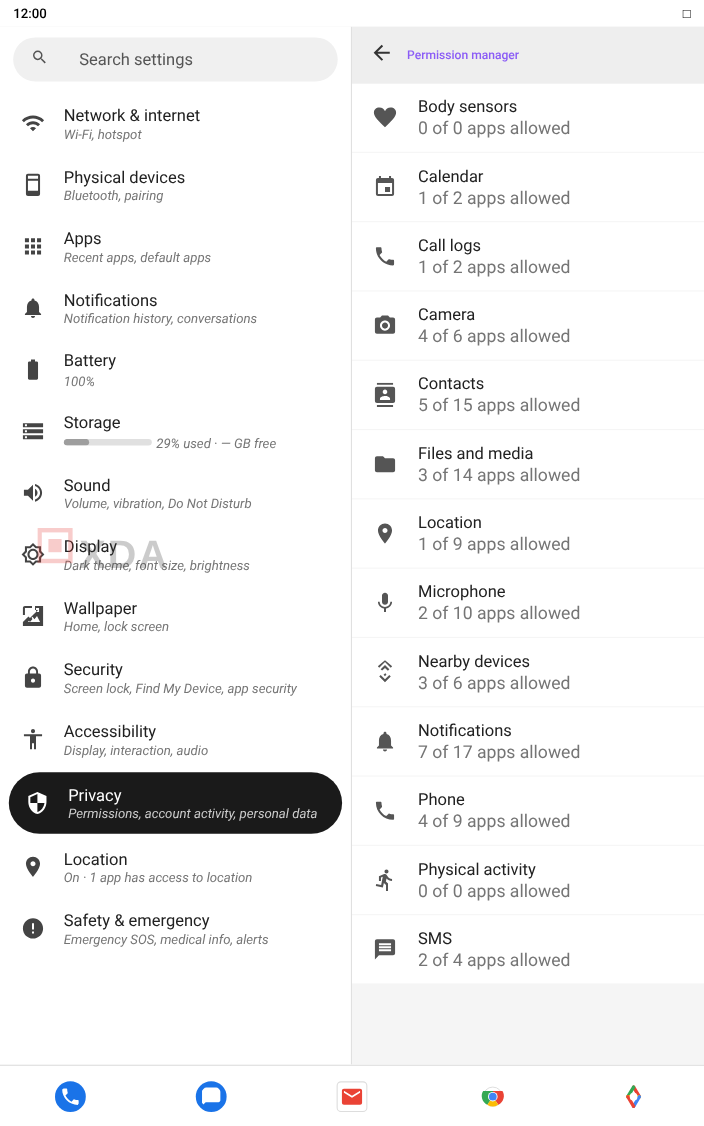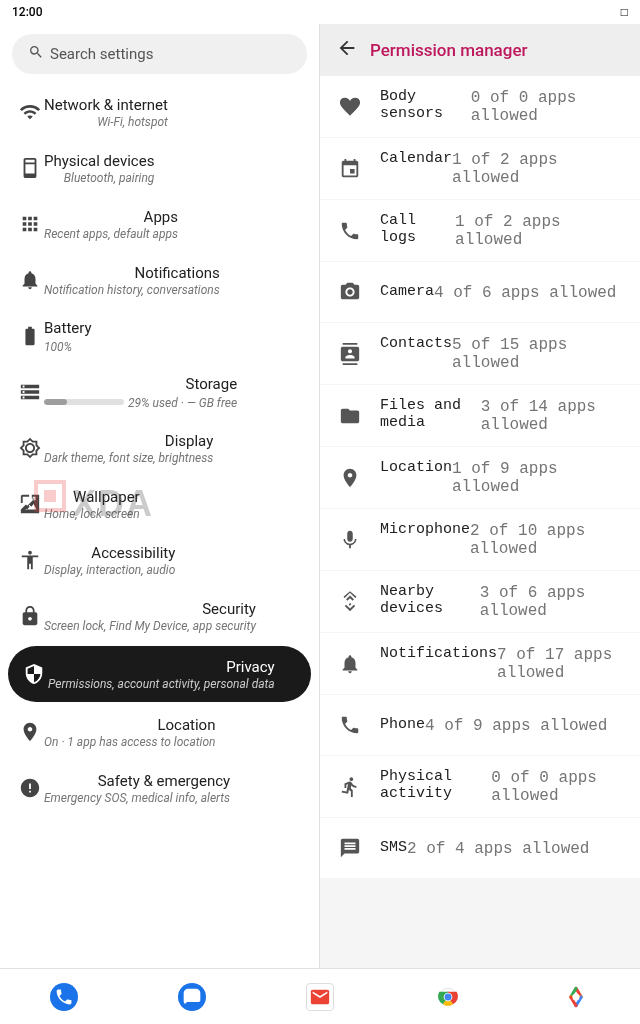--- a/index.html
+++ b/index.html
@@ -43,40 +43,40 @@
       border-right: 1px solid #e0e0e0;
     }
 
     .search-bar {
       margin: 10px 12px;
       background: #f0f0f0;
       border-radius: 24px;
       padding: 10px 16px;
       display: flex;
       align-items: center;
-      gap: 6px;
+      gap: 28px;
     }
 
     .search-icon-wrap {
       color: #555;
       font-size: 16px;
     }
 
     .search-text {
       font-size: 15px;
       color: #555;
     }
 
     .settings-item {
       display: flex;
       align-items: center;
       padding: 10px 16px;
+      gap: 14px;
       cursor: pointer;
       min-height: 56px;
-      text-align: right;
     }
 
     .settings-item.active {
       background: #1a1a1a;
       color: #fff;
       border-radius: 28px;
       margin: 2px 8px;
       padding: 10px 12px;
     }
 
@@ -172,23 +172,23 @@
       z-index: 5;
     }
 
     .back-icon {
       font-size: 20px;
       color: #333;
       cursor: pointer;
     }
 
     .permission-title {
-      font-size: 17px;
+      font-size: 11px;
       font-weight: 500;
-      color: #be185d;
+      color: #8b5cf6;
     }
 
     .permission-item {
       display: flex;
       align-items: center;
       padding: 12px 16px;
       gap: 16px;
       background: #fff;
       margin-bottom: 1px;
       cursor: pointer;
@@ -201,22 +201,21 @@
       display: flex;
       align-items: center;
       justify-content: center;
       font-size: 18px;
       color: #555;
       flex-shrink: 0;
     }
 
     .perm-text {
       display: flex;
-      flex-direction: row;
-      font-family: Liberation Mono, monospace;
+      flex-direction: column;
     }
 
     .perm-name {
       font-size: 15px;
       color: #212121;
       font-weight: 400;
     }
 
     .perm-count {
       font-size: 16px;
@@ -357,20 +356,31 @@
         <span class="item-title">Storage</span>
         <div class="storage-bar-wrap">
           <div class="storage-bar-bg">
             <div class="storage-bar-fill" style="width:29%"></div>
           </div>
           <span class="item-subtitle">29% used · — GB free</span>
         </div>
       </div>
     </div>
 
+    <div class="settings-item">
+      <div class="item-icon">
+        <svg width="22" height="22" viewBox="0 0 24 24" fill="currentColor">
+            <path d="M3 9v6h4l5 5V4L7 9H3zm13.5 3c0-1.77-1.02-3.29-2.5-4.03v8.05c1.48-.73 2.5-2.25 2.5-4.02zM14 3.23v2.06c2.89.86 5 3.54 5 6.71s-2.11 5.85-5 6.71v2.06c4.01-.91 7-4.49 7-8.77s-2.99-7.86-7-8.77z"></path>
+          </svg>
+      </div>
+      <div class="item-text">
+        <span class="item-title">Sound</span>
+        <span class="item-subtitle">Volume, vibration, Do Not Disturb</span>
+      </div>
+    </div>
 
     <div class="settings-item">
       <div class="item-icon">
         <svg width="22" height="22" viewBox="0 0 24 24" fill="currentColor">
             <path d="M20 8.69V4h-4.69L12 .69 8.69 4H4v4.69L.69 12 4 15.31V20h4.69L12 23.31 15.31 20H20v-4.69L23.31 12 20 8.69zm-2 5.79V18h-3.52L12 20.48 9.52 18H6v-3.52L3.52 12 6 9.52V6h3.52L12 3.52 14.48 6H18v3.52L20.48 12 18 14.48zM12 6.5c-3.03 0-5.5 2.47-5.5 5.5s2.47 5.5 5.5 5.5 5.5-2.47 5.5-5.5-2.47-5.5-5.5-5.5zm0 9c-1.93 0-3.5-1.57-3.5-3.5s1.57-3.5 3.5-3.5 3.5 1.57 3.5 3.5-1.57 3.5-3.5 3.5z"></path>
           </svg>
       </div>
       <div class="item-text">
         <span class="item-title">Display</span>
         <span class="item-subtitle">Dark theme, font size, brightness</span>
@@ -385,38 +395,38 @@
       </div>
       <div class="item-text">
         <span class="item-title">Wallpaper</span>
         <span class="item-subtitle">Home, lock screen</span>
       </div>
     </div>
 
     <div class="settings-item">
       <div class="item-icon">
         <svg width="22" height="22" viewBox="0 0 24 24" fill="currentColor">
+            <path d="M18 8h-1V6c0-2.76-2.24-5-5-5S7 3.24 7 6v2H6c-1.1 0-2 .9-2 2v10c0 1.1.9 2 2 2h12c1.1 0 2-.9 2-2V10c0-1.1-.9-2-2-2zm-6 9c-1.1 0-2-.9-2-2s.9-2 2-2 2 .9 2 2-.9 2-2 2zm3.1-9H8.9V6c0-1.71 1.39-3.1 3.1-3.1 1.71 0 3.1 1.39 3.1 3.1v2z"></path>
+          </svg>
+      </div>
+      <div class="item-text">
+        <span class="item-title">Security</span>
+        <span class="item-subtitle">Screen lock, Find My Device, app security</span>
+      </div>
+    </div>
+
+    <div class="settings-item">
+      <div class="item-icon">
+        <svg width="22" height="22" viewBox="0 0 24 24" fill="currentColor">
             <path d="M12 2c1.1 0 2 .9 2 2s-.9 2-2 2-2-.9-2-2 .9-2 2-2zm9 7h-6v13h-2v-6h-2v6H9V9H3V7h18v2z"></path>
           </svg>
       </div>
       <div class="item-text">
         <span class="item-title">Accessibility</span>
         <span class="item-subtitle">Display, interaction, audio</span>
-      </div>
-    </div>
-
-    <div class="settings-item">
-      <div class="item-icon">
-        <svg width="22" height="22" viewBox="0 0 24 24" fill="currentColor">
-            <path d="M18 8h-1V6c0-2.76-2.24-5-5-5S7 3.24 7 6v2H6c-1.1 0-2 .9-2 2v10c0 1.1.9 2 2 2h12c1.1 0 2-.9 2-2V10c0-1.1-.9-2-2-2zm-6 9c-1.1 0-2-.9-2-2s.9-2 2-2 2 .9 2 2-.9 2-2 2zm3.1-9H8.9V6c0-1.71 1.39-3.1 3.1-3.1 1.71 0 3.1 1.39 3.1 3.1v2z"></path>
-          </svg>
-      </div>
-      <div class="item-text">
-        <span class="item-title">Security</span>
-        <span class="item-subtitle">Screen lock, Find My Device, app security</span>
       </div>
     </div>
 
     <div class="settings-item active">
       <div class="item-icon">
         <svg width="22" height="22" viewBox="0 0 24 24" fill="currentColor">
             <path d="M12 1L3 5v6c0 5.55 3.84 10.74 9 12 5.16-1.26 9-6.45 9-12V5l-9-4zm0 10.99h7c-.53 4.12-3.28 7.79-7 8.94V12H5V6.3l7-3.11v8.8z"></path>
           </svg>
       </div>
       <div class="item-text">

